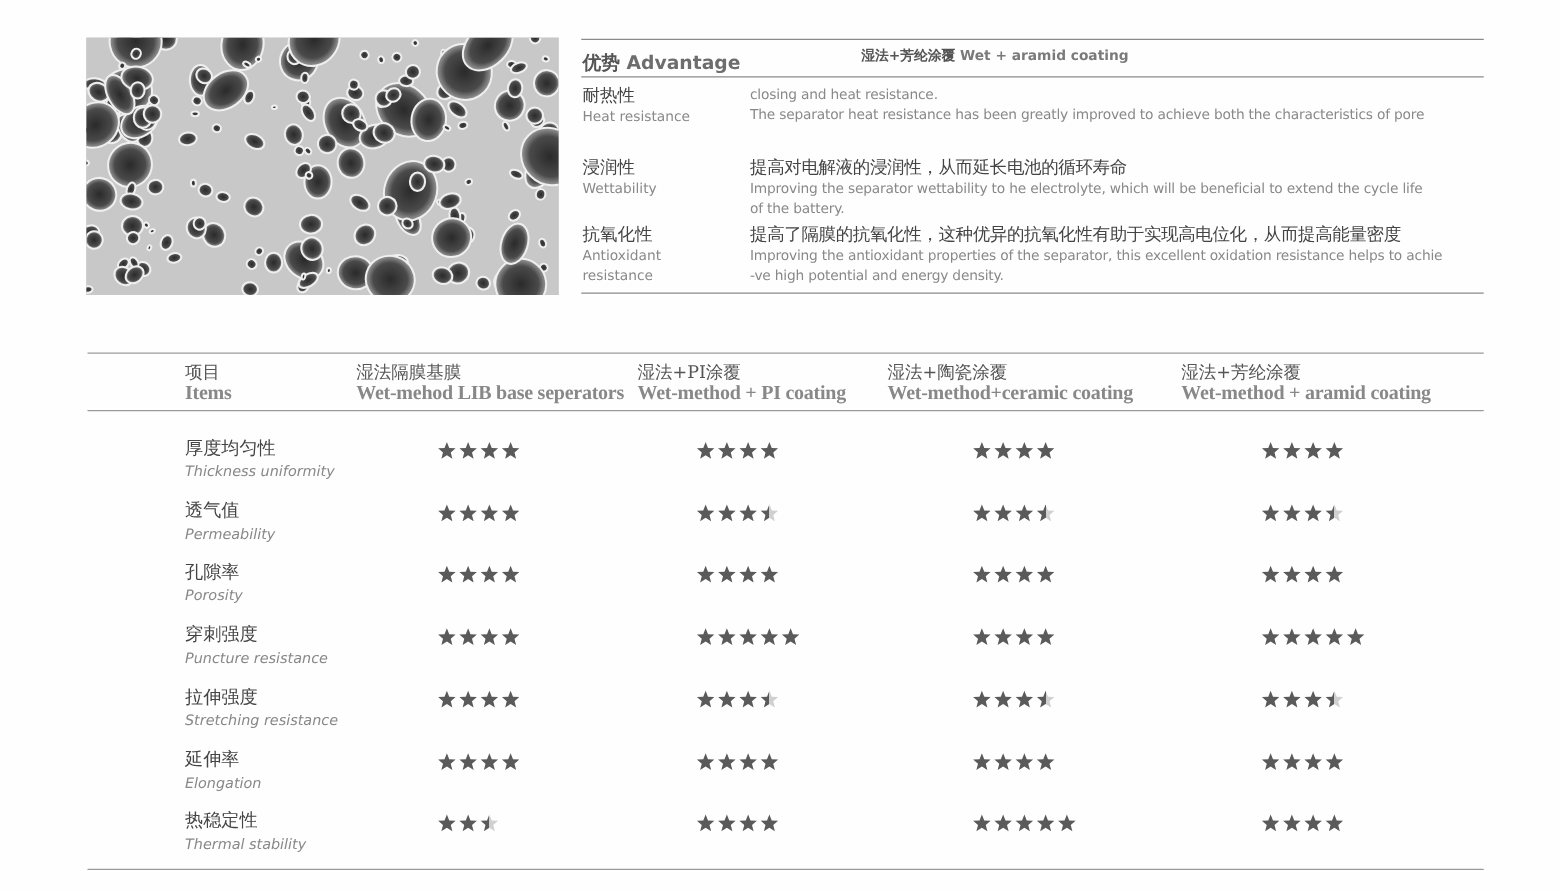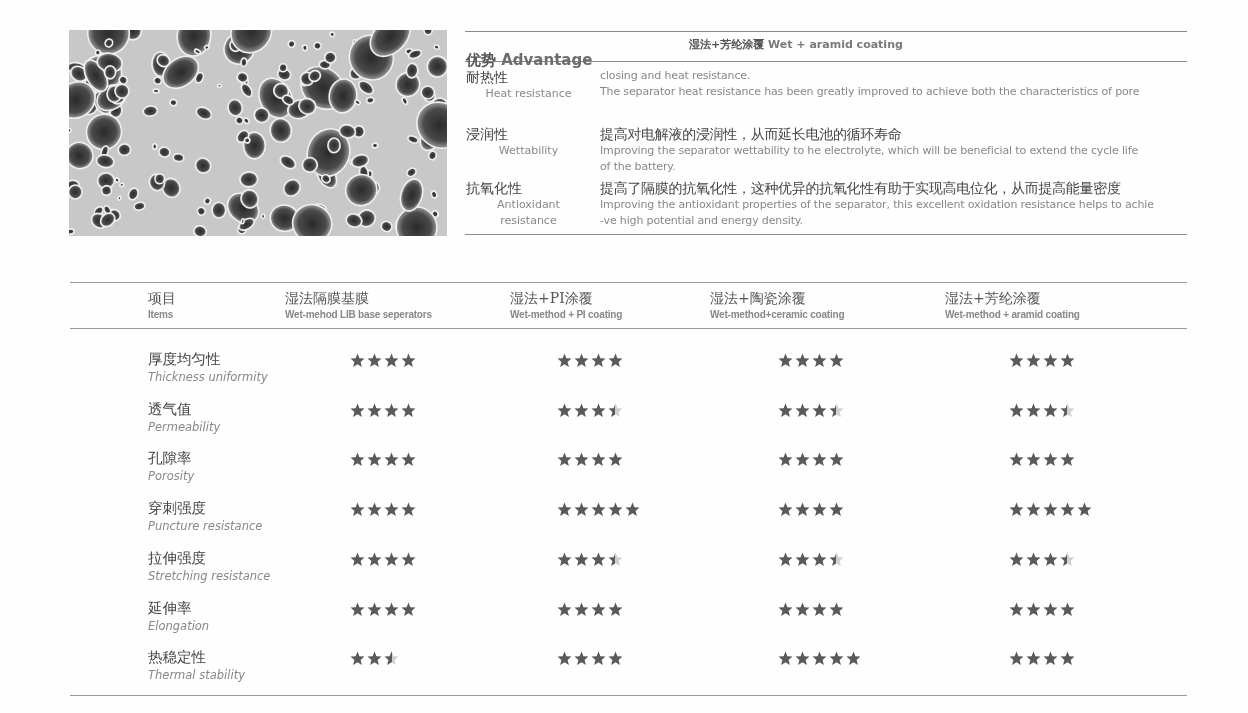--- a/index.html
+++ b/index.html
@@ -8,42 +8,42 @@
 
   
   .photo { position:absolute; left:69px; top:30px; width:378px; height:206px; overflow:hidden;
            background:#c9c9c9; }
   .photo svg { display:block; width:100%; height:100%; }
 
   
   .adv { position:absolute; left:465px; top:31px; width:722px; }
   .adv .rule { height:0; border-top:1.5px solid #8a8a8a; width:722px; }
   .adv-head { height:29px; position:relative; }
-  .adv-head .h1 { position:absolute; left:1px; top:19px; font-size:15px; font-weight:bold; color:#6d6d6d; white-space:nowrap; }
+  .adv-head .h1 { position:absolute; left:1px; top:9px; font-size:15px; font-weight:bold; color:#6d6d6d; white-space:nowrap; }
   .adv-head .h1 .cn { color:#555; }
   .adv-head .h2 { position:absolute; left:224px; top:5px; font-size:11px; font-weight:bold; color:#7a7a7a; white-space:nowrap; }
   .adv-head .h2 .cn { color:#555; }
   .adv-row { position:relative; }
   .adv-row .lab { position:absolute; left:1px; top:0; width:125px; }
   .adv-row .lab .cn { font-size:14px; color:#444; line-height:18px; white-space:nowrap; }
-  .adv-row .lab .en { font-size:11px; color:#888; line-height:16px;text-align:center; }
+  .adv-row .lab .en { font-size:11px; color:#888; line-height:16px; }
   .adv-row .desc { position:absolute; left:135px; top:0; width:595px; }
   .adv-row .desc .cn { font-size:14px; color:#444; line-height:18px; white-space:nowrap; letter-spacing:-0.3px; }
   .adv-row .desc .en { font-size:11px; color:#888; line-height:16px; letter-spacing:-0.15px; }
   .r1 { height:57px; margin-top:6px; }
   .r2 { height:54px; }
   .r3 { height:55px; }
 
   
   .cmp { position:absolute; left:70px; top:282px; width:1117px; }
   .cmp .rule { border-top:1.5px solid #9a9a9a; }
   .cmp-head { height:45px; position:relative; }
   .col-h { position:absolute; top:6px; text-align:left; white-space:nowrap; }
   .col-h .cn { font-size:14px; font-weight:normal; color:#555; line-height:18px; font-family:"DejaVu Serif", serif; }
-  .col-h .en { font-size:10px; font-weight:bold; color:#888; line-height:16px; font-family:Liberation Sans, sans-serif; letter-spacing:-0.2px;}
+  .col-h .en { font-size:16px; font-weight:bold; color:#888; line-height:16px; font-family:Liberation Serif, serif; letter-spacing:-0.2px;}
   .col-h.items { left:78px; text-align:left; }
 
   .cmp-body { position:relative; height:366px; }
   .cmp-row { position:absolute; left:0; width:1117px; height:50px; }
   .cmp-row .lab { position:absolute; left:78px; top:0; }
   .cmp-row .lab .cn { font-size:14.5px; color:#444; line-height:19px; white-space:nowrap; }
   .cmp-row .lab .en { font-size:11.5px; color:#888; line-height:16px; white-space:nowrap;font-style:italic; }
   .stars { position:absolute; top:0; height:20px; display:flex; gap:2px; }
   .star { width:15px; height:15px; display:inline-block; }
 

